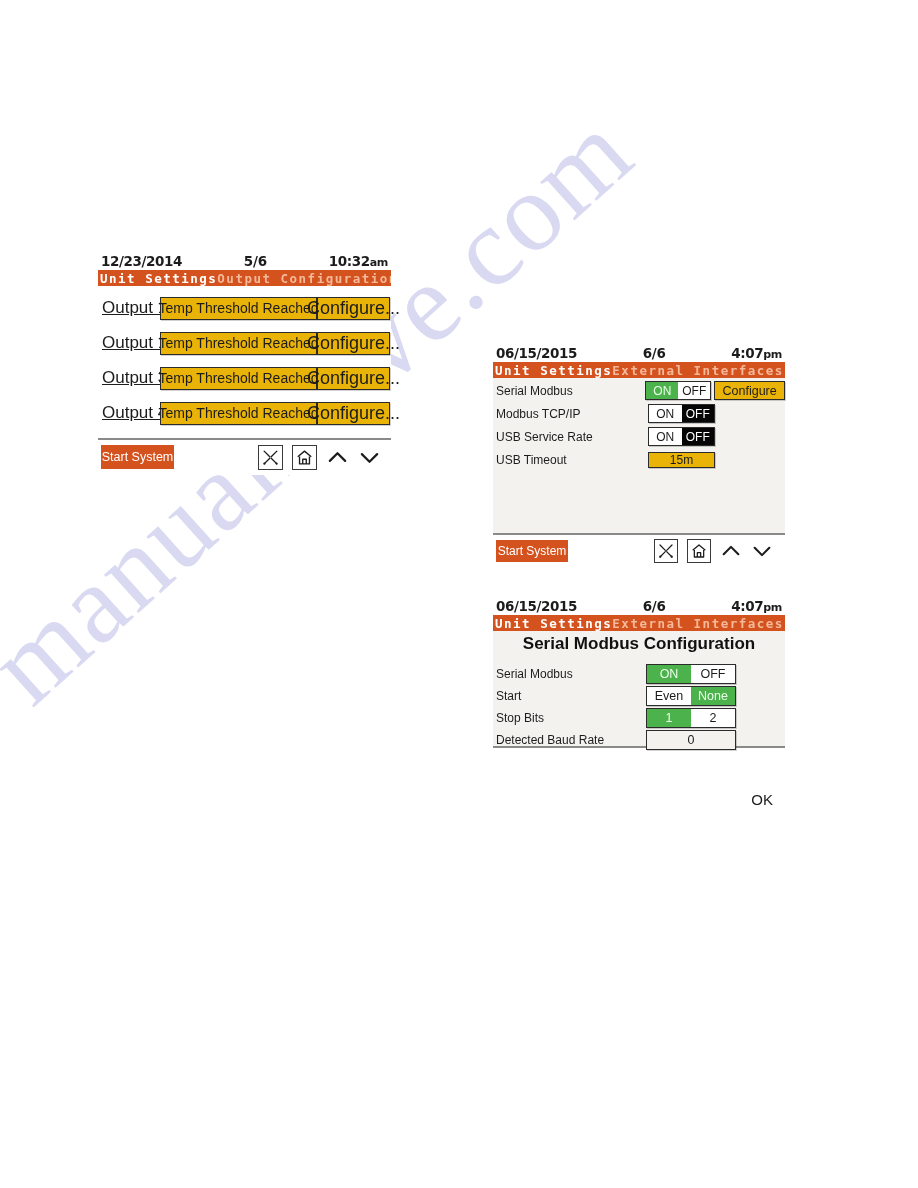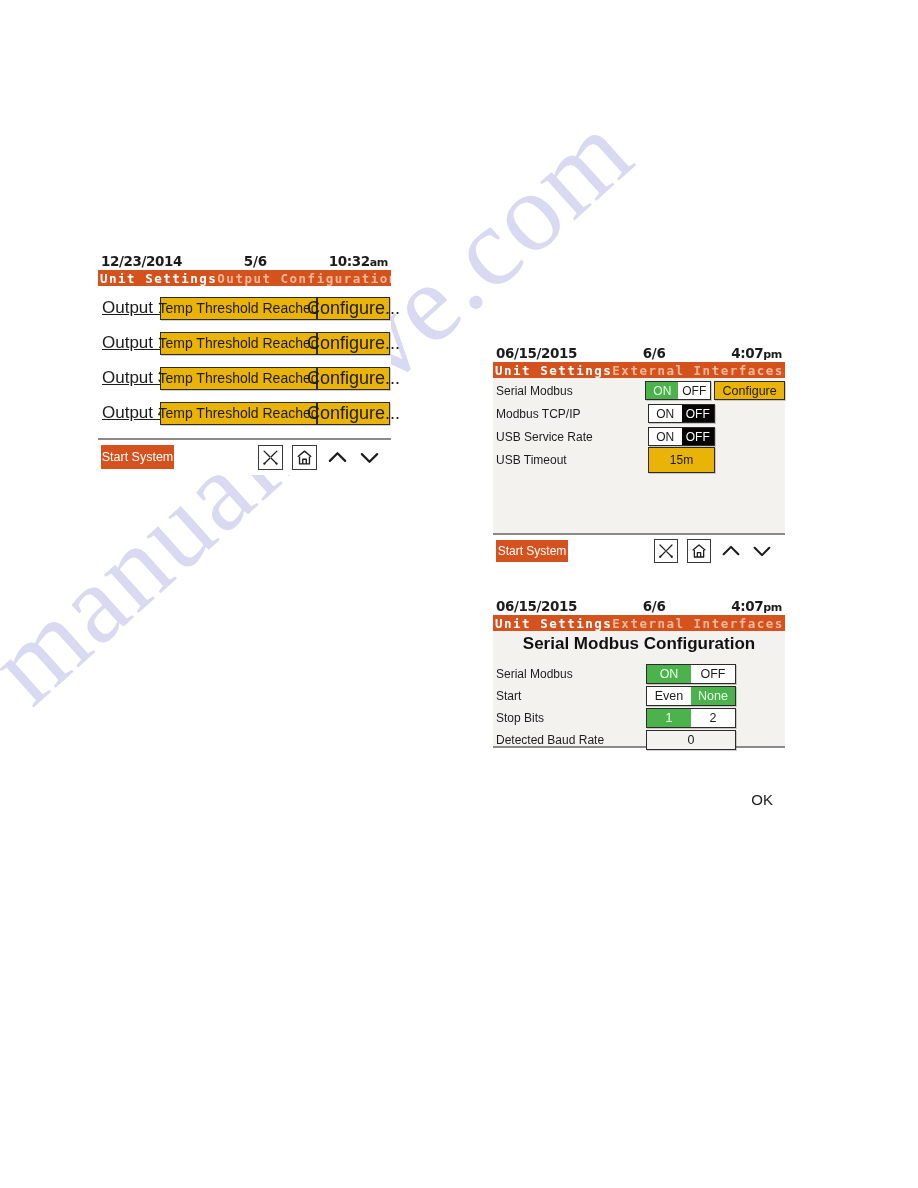--- a/index.html
+++ b/index.html
@@ -182,21 +182,21 @@
 
   
   #panel-ext-interfaces { left: 493px; top: 345px; width: 292px; height: 222px; }
   #panel-ext-interfaces .status-bar { height: 17px; font-size: 13.5px; }
   #panel-ext-interfaces .title-bar  { height: 16px; font-size: 12.5px; }
   #panel-ext-interfaces .screen-body{ height: 155px; background: #f4f2ef; padding-top: 2px; }
   #panel-ext-interfaces .row { height: 21px; margin-bottom: 2px; }
   #panel-ext-interfaces .row-label { width: 152px; font-size: 12px; padding-left: 3px; }
   #panel-ext-interfaces .toggle { width: 67px; height: 19px; font-size: 12px; }
   #panel-ext-interfaces .fld-cfg { width: 72px; height: 19px; font-size: 12.5px; margin-left: 3px; }
-  #panel-ext-interfaces .fld-timeout { width: 67px; height: 26px; font-size: 12px; }
+  #panel-ext-interfaces .fld-timeout { width: 67px; height: 16px; font-size: 12px; }
   #panel-ext-interfaces .footer { height: 32px; display: flex; align-items: center; }
   #panel-ext-interfaces .start-btn { width: 72px; height: 22px; font-size: 12px; margin-left: 3px; }
   #panel-ext-interfaces .navicons { margin-left: 86px; gap: 9px; }
   #panel-ext-interfaces .iconbox { width: 24px; height: 24px; }
 
   
   #panel-serial-config { left: 493px; top: 598px; width: 292px; height: 212px; }
   #panel-serial-config .status-bar { height: 17px; font-size: 13.5px; }
   #panel-serial-config .title-bar  { height: 16px; font-size: 12.5px; }
   #panel-serial-config .screen-body{ height: 115px; background: #f4f2ef; padding-top: 3px; }

